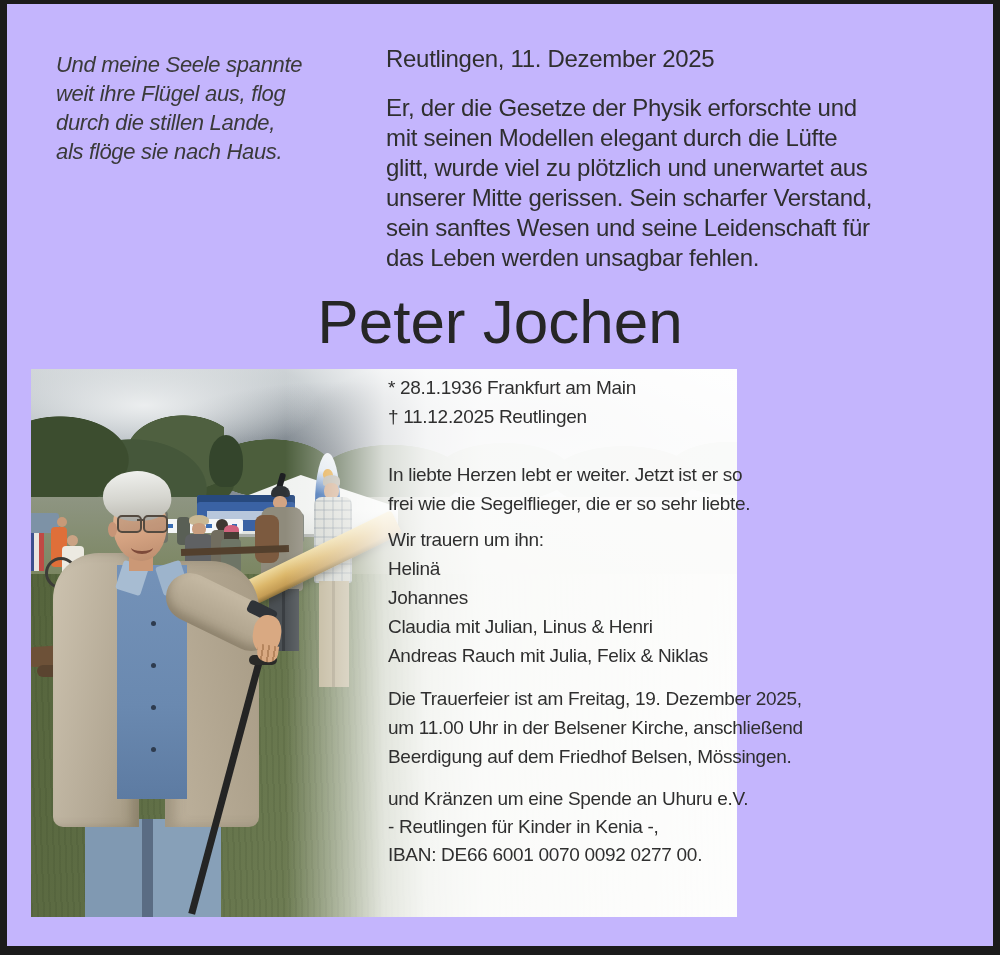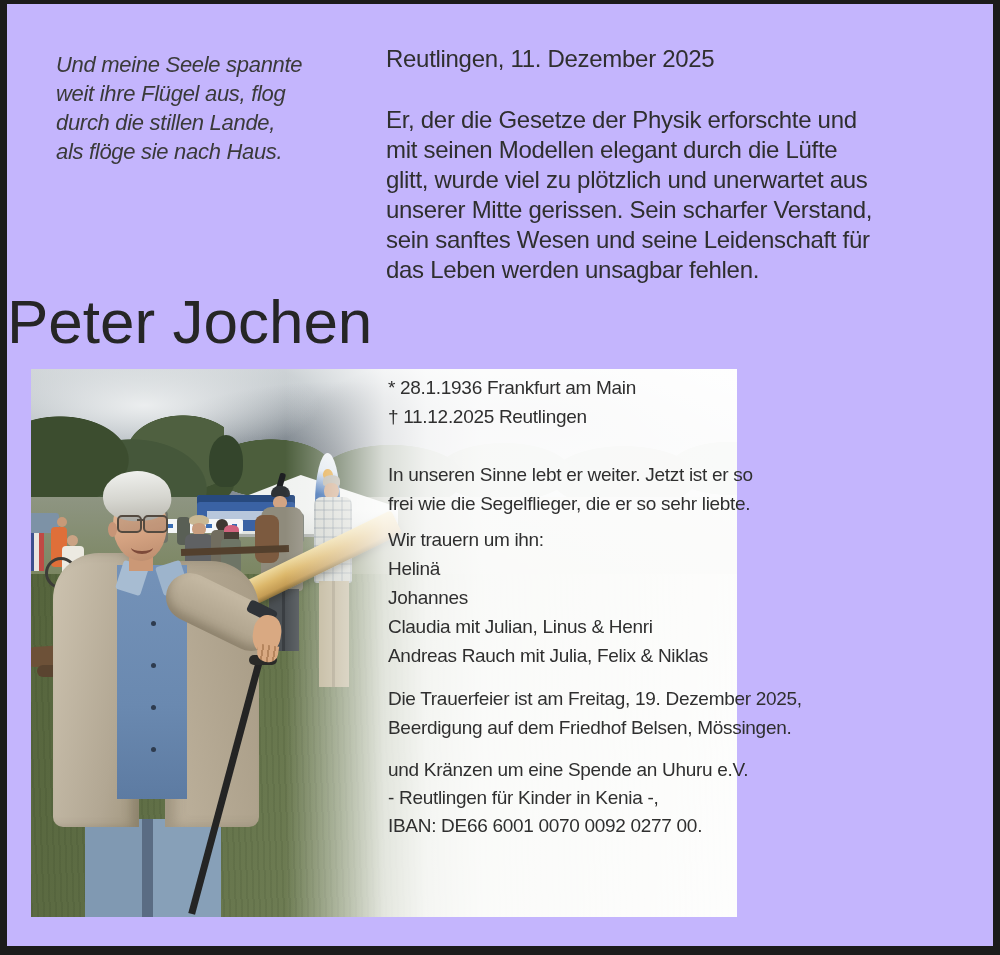--- a/index.html
+++ b/index.html
@@ -7,22 +7,22 @@
     position:relative;width:1000px;height:955px;box-sizing:border-box;
     background:#c4b5fd;border:solid #1b1b1b;border-width:4px 7px 9px 7px;
     font-family:"Liberation Sans", sans-serif;color:#2f2f2f;overflow:hidden;
     letter-spacing:-0.3px;
   }
   .abs{position:absolute;}
   
   .poem{left:49px;top:46px;font-style:italic;font-size:22px;line-height:29px;color:#3a3a3a;}
   .poem .attr{font-size:20px;padding-left:36px;margin-top:5px;}
   .coltop{left:379px;top:40px;width:600px;font-size:24px;line-height:29px;}
-  .coltop .intro{margin-top:32px;line-height:30px;}
-  .bigname{left:0;top:282px;width:986px;text-align:left;font-size:62px;line-height:72px;color:#262626;letter-spacing:0px;}
+  .coltop .intro{margin-top:20px;line-height:30px;}
+  .bigname{left:0;top:282px;width:986px;text-align:center;font-size:62px;line-height:72px;color:#262626;letter-spacing:0px;}
   .colmid{left:381px;top:369px;width:600px;font-size:19px;line-height:29px;}
   .colmid .memorial{margin-top:29px;}
   .colmid .mournlabel{margin-top:7px;}
   .colmid .funeral{margin-top:14px;}
   .colmid .donation{margin-top:14px;line-height:28px;}
   .line{white-space:nowrap;}
   
   .photo{left:24px;top:365px;width:706px;height:548px;overflow:hidden;background:#9aa382;}
   .sky{left:0;top:0;width:706px;height:165px;
     background:
@@ -161,32 +161,33 @@
     <div class="abs" style="left:222px;top:246px;width:28px;height:38px;border-radius:45%;background:#d9a982;transform:rotate(8deg);"></div>
     <div class="abs" style="left:226px;top:276px;width:21px;height:17px;border-radius:0 0 9px 9px;background:repeating-linear-gradient(90deg,#d9a982 0 4px,#b5855e 4px 6px);transform:rotate(9deg);"></div>
 
     <div class="abs fade"></div>
   </div>
 
   <div class="abs colmid">
     <div class="line">* 28.1.1936 Frankfurt am Main</div>
     <div class="line">† 11.12.2025 Reutlingen</div>
     <div class="memorial">
-      <div class="line">In unseren Sinne lebt er weiter. Jetzt ist er so</div>
+      <div class="line">In liebte Herzen lebt er weiter. Jetzt ist er so</div>
       <div class="line">frei wie die Segelflieger, die er so sehr liebte.</div>
     </div>
     <div class="mournlabel line">Wir trauern um ihn:</div>
     <div>
       <div class="line">Helinä</div>
       <div class="line">Johannes</div>
       <div class="line">Claudia mit Julian, Linus &amp; Henri</div>
       <div class="line">Andreas Rauch mit Julia, Felix &amp; Niklas</div>
     </div>
     <div class="funeral">
       <div class="line">Die Trauerfeier ist am Freitag, 19. Dezember 2025,</div>
+      <div class="line">um 11.00 Uhr in der Belsener Kirche, anschließend</div>
       <div class="line">Beerdigung auf dem Friedhof Belsen, Mössingen.</div>
     </div>
     <div class="donation">
       <div class="line">und Kränzen um eine Spende an Uhuru e.V.</div>
       <div class="line">- Reutlingen für Kinder in Kenia -,</div>
       <div class="line">IBAN: DE66 6001 0070 0092 0277 00.</div>
     </div>
   </div>
 
 </div>

